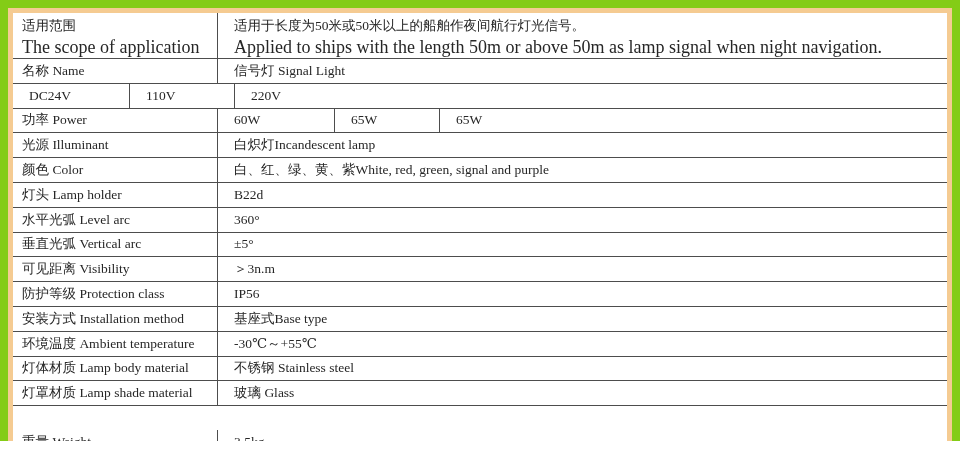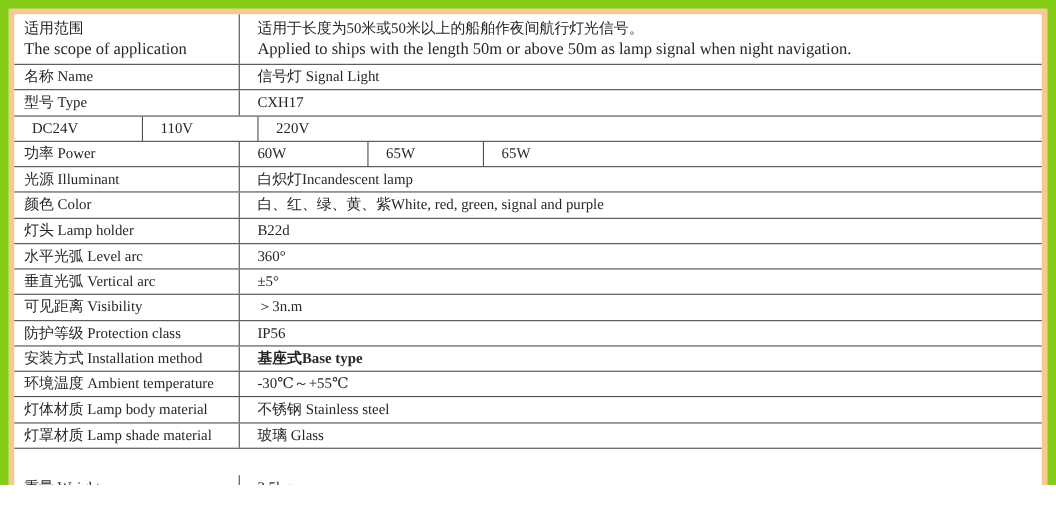--- a/index.html
+++ b/index.html
@@ -52,21 +52,21 @@
   }
   .cell.label {
     flex: 0 0 205px;
     border-right: 1.5px solid var(--line);
     padding-left: 9px;
   }
   .values { flex: 1 1 auto; display: flex; min-width: 0; }
   .cell.value { padding-left: 16px; }
   .cell.value.divided { border-left: 1.5px solid var(--line); }
   .zh { font-size: 13.5px; line-height: 1.35; }
-  .en { font-size: 15px; line-height: 1.35; }
+  .en { font-size: 18px; line-height: 1.35; }
   .row.tall .cell {
     justify-content: flex-start;
     padding-top: 4px;
   }
 </style>
 </head>
 <body>
 
 <div class="canvas">
   <div class="frame">
@@ -87,30 +87,20 @@
           <div class="cell label">
             <div class="zh">名称 Name</div>
           </div>
           <div class="values">
             <div class="cell value" style="flex: 1 1 auto;">
               <div class="zh">信号灯 Signal Light</div>
             </div>
           </div>
         </div>
         <div class="row">
-          <div class="cell label">
-            <div class="zh">型号 Type</div>
-          </div>
-          <div class="values">
-            <div class="cell value" style="flex: 1 1 auto;">
-              <div class="zh">CXH17</div>
-            </div>
-          </div>
-        </div>
-        <div class="row">
           <div class="values">
             <div class="cell value" style="flex: 0 0 116px;">
               <div class="zh">DC24V</div>
             </div>
             <div class="cell value divided" style="flex: 0 0 105px;">
               <div class="zh">110V</div>
             </div>
             <div class="cell value divided" style="flex: 1 1 auto;">
               <div class="zh">220V</div>
             </div>
@@ -200,21 +190,21 @@
             <div class="cell value" style="flex: 1 1 auto;">
               <div class="zh">IP56</div>
             </div>
           </div>
         </div>
         <div class="row">
           <div class="cell label">
             <div class="zh">安装方式 Installation method</div>
           </div>
           <div class="values">
-            <div class="cell value" style="flex: 1 1 auto; font-weight: bold;">
+            <div class="cell value" style="flex: 1 1 auto;">
               <div class="zh">基座式Base type</div>
             </div>
           </div>
         </div>
         <div class="row">
           <div class="cell label">
             <div class="zh">环境温度 Ambient temperature</div>
           </div>
           <div class="values">
             <div class="cell value" style="flex: 1 1 auto;">

